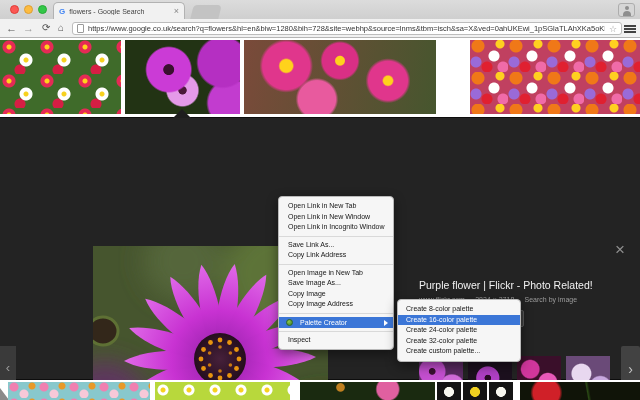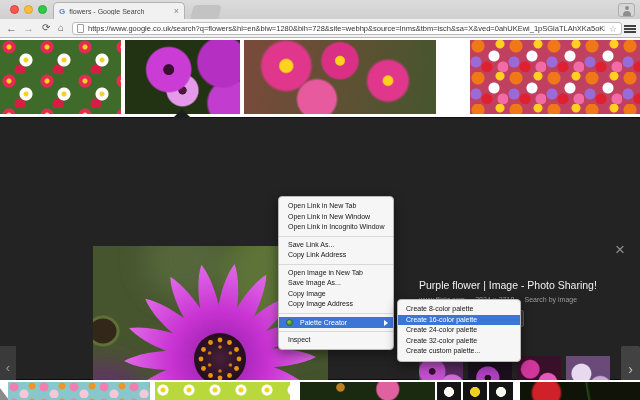--- a/index.html
+++ b/index.html
@@ -322,21 +322,21 @@
               <circle cx="10.4" cy="6" r="1.8"></circle>
             <circle cx="0" cy="12" r="1.8"></circle>
               <circle cx="-10.4" cy="6" r="1.8"></circle>
               <circle cx="-10.4" cy="-6" r="1.8"></circle>
           </g>
         </g>
       </svg>
     </div>
 
     <div class="close-x">×</div>
-    <div class="pv-title">Purple flower | Image - Photo Sharing!</div>
+    <div class="pv-title">Purple flower | Flickr - Photo Related!</div>
     <div class="pv-meta">
       <span>www.flickr.com</span>
       <span>-</span>
       <span>2834 × 2718</span>
       <span>-</span>
       <span>Search by image</span>
     </div>
     <div class="btn-row">
       <button class="gbtn">Visit page</button>
       <button class="gbtn">View image</button>

